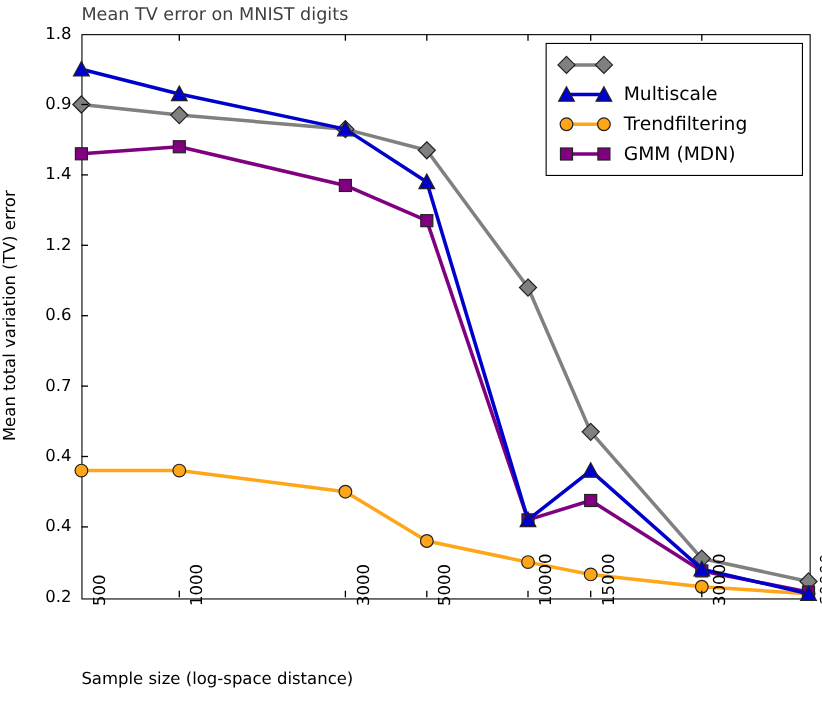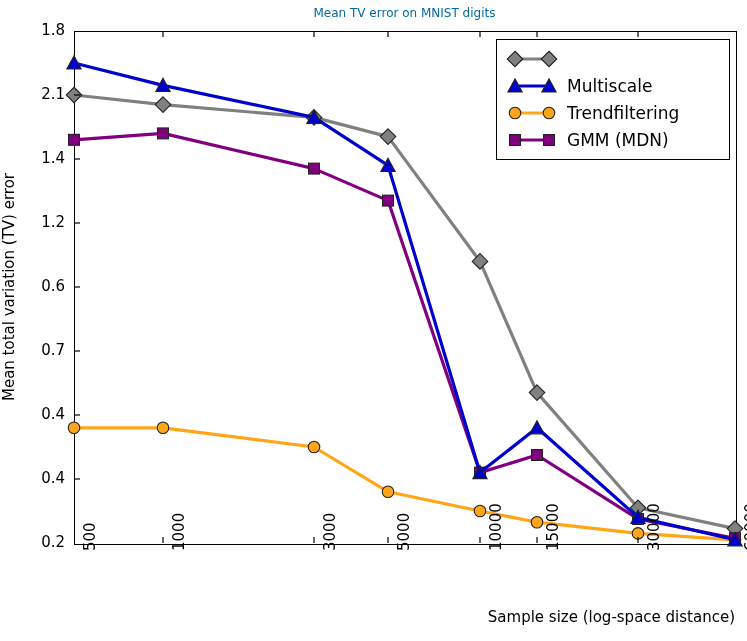--- a/index.html
+++ b/index.html
@@ -18,23 +18,23 @@
     position: absolute;
     left: 0; top: 0;
     width: 747px;
     height: 641px;
   }
   #chart-title {
     position: absolute;
     left: 74px;
     top: 3px;
     width: 661px;
-    text-align: center;
-    font-size: 12px;
-    color: #0369a1;
+    text-align: left;
+    font-size: 16px;
+    color: #404040;
     line-height: 20px;
     white-space: nowrap;
   }
   #ylabel {
     position: absolute;
     left: 0px;
     top: 0px;
     width: 512px;
     height: 22px;
     transform: translate(-245px, 276px) rotate(-90deg);
@@ -42,21 +42,21 @@
     text-align: center;
     font-size: 15px;
     color: #000000;
     white-space: nowrap;
   }
   #xlabel {
     position: absolute;
     left: 74px;
     top: 608px;
     width: 661px;
-    text-align: right;
+    text-align: left;
     font-size: 15px;
     color: #000000;
     white-space: nowrap;
   }
   #plot-area {
     position: absolute;
     left: 74px;
     top: 31px;
     width: 661px;
     height: 512px;
@@ -177,21 +177,21 @@
   </svg>
 
   <div id="ytick-labels">
       <div class="ytick-label" style="left: 5px; top: 533px;">0.2</div>
       <div class="ytick-label" style="left: 5px; top: 469px;">0.4</div>
       <div class="ytick-label" style="left: 5px; top: 405px;">0.4</div>
       <div class="ytick-label" style="left: 5px; top: 341px;">0.7</div>
       <div class="ytick-label" style="left: 5px; top: 277px;">0.6</div>
       <div class="ytick-label" style="left: 5px; top: 213px;">1.2</div>
       <div class="ytick-label" style="left: 5px; top: 149px;">1.4</div>
-      <div class="ytick-label" style="left: 5px; top: 85px;">2.1</div>
+      <div class="ytick-label" style="left: 5px; top: 85px;">0.9</div>
       <div class="ytick-label" style="left: 5px; top: 21px;">1.8</div>
     </div>
   <div id="xtick-labels">
       <div class="xtick-label" style="left: 81px; top: 551px;">500</div>
       <div class="xtick-label" style="left: 170px; top: 551px;">1000</div>
       <div class="xtick-label" style="left: 321px; top: 551px;">3000</div>
       <div class="xtick-label" style="left: 395px; top: 551px;">5000</div>
       <div class="xtick-label" style="left: 487px; top: 551px;">10000</div>
       <div class="xtick-label" style="left: 544px; top: 551px;">15000</div>
       <div class="xtick-label" style="left: 645px; top: 551px;">30000</div>

